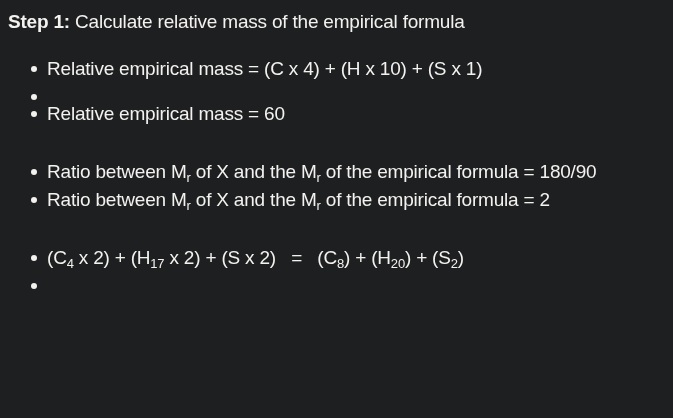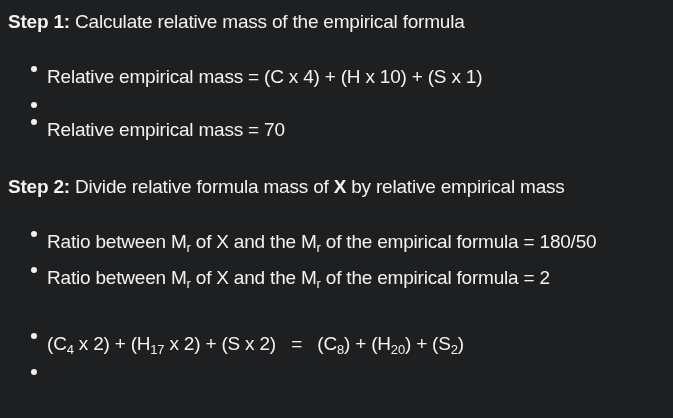--- a/index.html
+++ b/index.html
@@ -44,21 +44,20 @@
   .dot {
     flex: none;
     width: 6px;
     height: 6px;
     border-radius: 50%;
     background: #f3f2ef;
     margin: 11px 10px 0 0;
   }
   .li-text {
     white-space: pre-wrap;
-    margin-top: 8px;
   }
   .li-text strong {
     font-weight: 700;
   }
   sub {
     font-size: 13px;
     line-height: 0;
     vertical-align: baseline;
     position: relative;
     top: 4px;
@@ -74,30 +73,29 @@
         <ul class="bullets">
           <li>
             <span class="dot"></span>
             <span class="li-text"><span>Relative empirical mass = (C x 4) + (H x 10) + (S x 1)</span></span>
           </li>
           <li>
             <span class="dot"></span>
           </li>
           <li>
             <span class="dot"></span>
-            <span class="li-text"><span>Relative empirical mass = 70</span></span>
+            <span class="li-text"><span>Relative empirical mass = 60</span></span>
           </li>
         </ul>
       </div>
       <div class="step">
-        <div class="step-heading"><strong>Step 2:</strong><span> Divide relative formula mass of </span><strong>X</strong><span> by relative empirical mass</span></div>
         <ul class="bullets">
           <li>
             <span class="dot"></span>
-            <span class="li-text"><span>Ratio between M</span><sub>r</sub><span> of X and the M</span><sub>r</sub><span> of the empirical formula = 180/50</span></span>
+            <span class="li-text"><span>Ratio between M</span><sub>r</sub><span> of X and the M</span><sub>r</sub><span> of the empirical formula = 180/90</span></span>
           </li>
           <li>
             <span class="dot"></span>
             <span class="li-text"><span>Ratio between M</span><sub>r</sub><span> of X and the M</span><sub>r</sub><span> of the empirical formula = 2</span></span>
           </li>
         </ul>
       </div>
       <div class="step">
         <ul class="bullets">
           <li>

